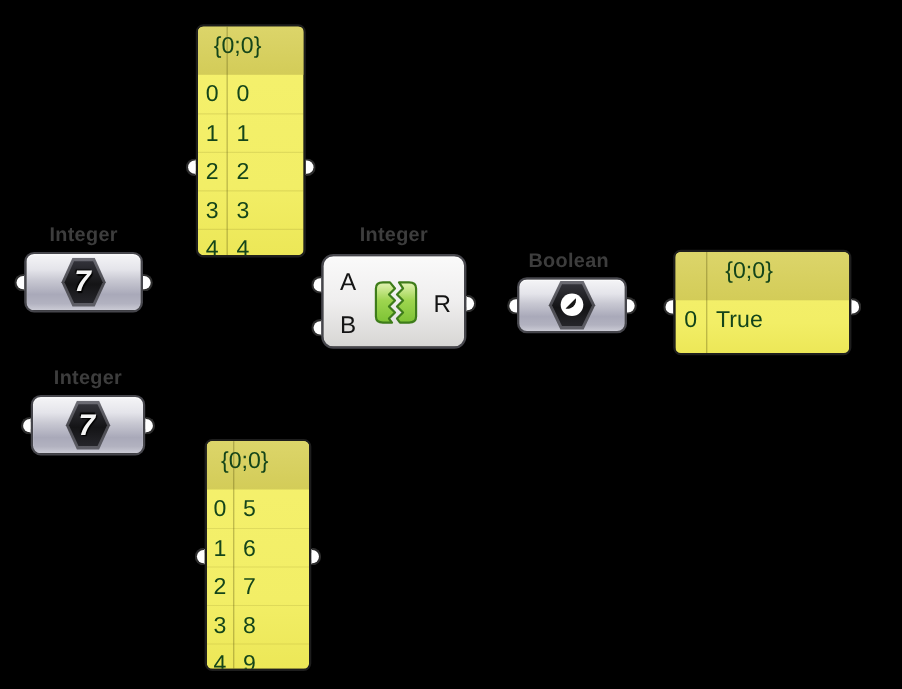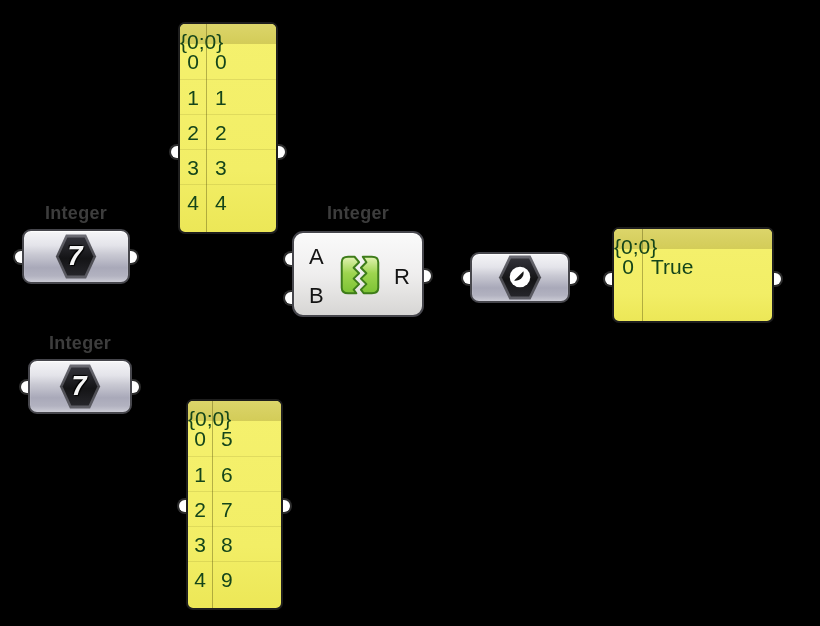--- a/index.html
+++ b/index.html
@@ -94,24 +94,24 @@
     overflow: visible;
     color: #14451a;
     font-size: 21px;
   }
   .gh-panel .panel-clip {
     position: absolute; inset: 0;
     border-radius: 5px;
     overflow: hidden;
   }
   .gh-panel .panel-header {
-    height: 20px;
+    height: 44px;
     line-height: 36px;
     background: linear-gradient(180deg, #dcd56a 0%, #d3cc58 100%);
-    text-align: left;
+    text-align: center;
     padding-right: 24px;
   }
   .gh-panel .panel-divider {
     position: absolute; top: 0; bottom: 0;
     width: 1px;
     background: rgba(85, 80, 15, 0.4);
   }
   .gh-panel .panel-row {
     display: flex;
     height: 35px;
@@ -182,20 +182,21 @@
           <stop offset="0" stop-color="#e3f3b4"></stop>
           <stop offset="0.45" stop-color="#9ed54f"></stop>
           <stop offset="1" stop-color="#7cc234"></stop>
         </linearGradient>
       </defs>
       <path d="M10,2 H17 L22,8 L16,14 L22,20 L16,26 L22,32 L16,38 L19,42 H10 Q3,42 3,36 V8 Q3,2 10,2 Z" fill="url(#greenGrad)" stroke="#3e7c1a" stroke-width="2.2" stroke-linejoin="round"></path>
       <path d="M26,2 H36 Q43,2 43,8 V36 Q43,42 36,42 H27 L24,38 L30,32 L24,26 L30,20 L24,14 L30,8 Z" fill="url(#greenGrad)" stroke="#3e7c1a" stroke-width="2.2" stroke-linejoin="round"></path>
     </svg>
   </div>
 
+  <div class="gh-label" style="left:457px; top:227px; width:120px;">Boolean</div>
 
   <div class="gh-comp metallic" style="left:470px; top:252px; width:100px; height:51px;">
     <span class="nub left vcenter"></span>
     <span class="nub right vcenter"></span>
     <div class="hex" style="left:50%; top:50%; width:44px; height:46px; transform:translate(-50%,-50%);">
       <div class="hex-inner">
         <svg width="26" height="26" viewBox="0 0 24 24">
           <circle cx="12" cy="12" r="9.5" fill="#ffffff"></circle>
           <path d="M6.6,15.2 A7.2,7.2 0 0 0 15.2,6.6 Z" fill="#171717"></path>
         </svg>

